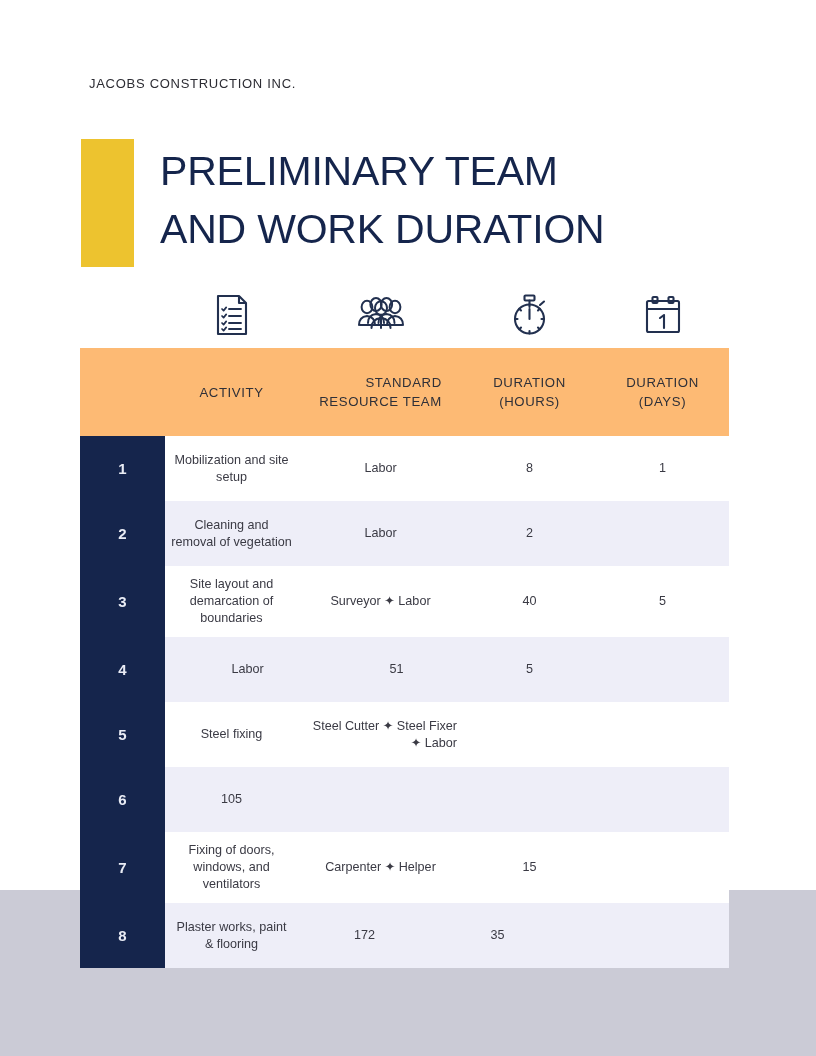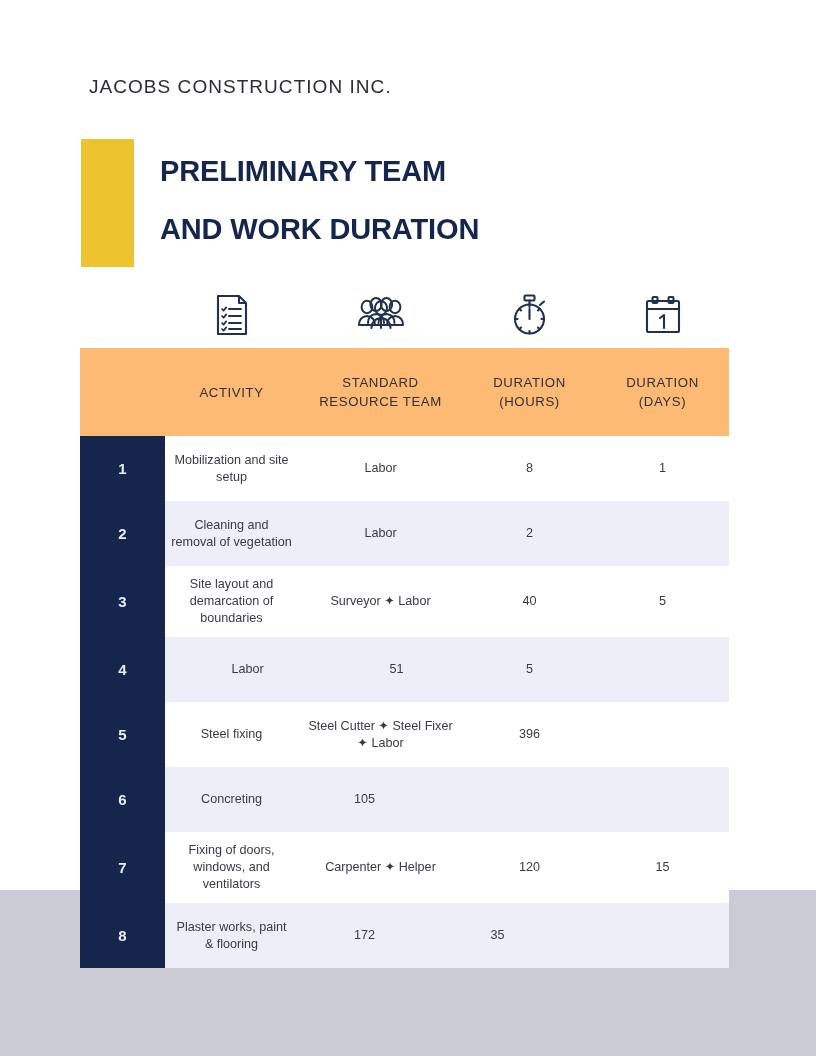--- a/index.html
+++ b/index.html
@@ -30,21 +30,21 @@
     position: absolute;
     inset: 0;
     z-index: 2;
   }
 
   
   .company {
     position: absolute;
     left: 89px;
     top: 76px;
-    font-size: 19px;
+    font-size: 13px;
     letter-spacing: 0.055em;
     color: #2c2c33;
     font-weight: 400;
     white-space: nowrap;
   }
 
   
   .title-bar {
     position: absolute;
     left: 81px;
@@ -52,22 +52,22 @@
     width: 53px;
     height: 128px;
     background: #edc32f;
   }
   .title {
     position: absolute;
     left: 160px;
     top: 142px;
     width: 560px;
     color: #15254c;
-    font-weight: bold;
-    font-size: 29px;
+    font-weight: normal;
+    font-size: 41px;
     line-height: 58px;
     letter-spacing: -0.005em;
   }
   .title .line { display: block; white-space: nowrap; }
 
   
   .icon-row {
     position: absolute;
     left: 80px;
     top: 286px;
@@ -129,21 +129,21 @@
     padding: 10px 6px;
   }
   .td.num {
     background: #15254c;
     color: #e9ecf5;
     font-weight: bold;
     font-size: 15px;
   }
   .c-num  { width: 85px;  flex: none; }
   .c-act  { width: 133px; flex: none; }
-  .c-team { width: 165px; flex: none; }
+  .c-team { width: 165px; flex: none; text-align: right; }
   .c-hrs  { width: 133px; flex: none; }
   .c-days { width: 133px; flex: none; }
 </style>
 </head>
 <body>
 
 <div class="gray-band"></div>
 
 <div class="page">
 
@@ -278,33 +278,30 @@
         <div class="trow alt">
           <div class="td c-num num">4</div>
           <div class="td c-team">Labor</div>
           <div class="td c-hrs">51</div>
           <div class="td c-days">5</div>
         </div>
         <div class="trow">
           <div class="td c-num num">5</div>
           <div class="td c-act">Steel fixing</div>
           <div class="td c-team">Steel Cutter ✦ Steel Fixer ✦ Labor</div>
-          <div class="td c-hrs">396</div>
         </div>
         <div class="trow alt">
           <div class="td c-num num">6</div>
-          <div class="td c-act">Concreting</div>
           <div class="td c-hrs">105</div>
           <div class="td c-days"></div>
         </div>
         <div class="trow">
           <div class="td c-num num">7</div>
           <div class="td c-act">Fixing of doors, windows, and ventilators</div>
           <div class="td c-team">Carpenter ✦ Helper</div>
-          <div class="td c-hrs">120</div>
           <div class="td c-days">15</div>
         </div>
         <div class="trow alt">
           <div class="td c-num num">8</div>
           <div class="td c-act">Plaster works, paint &amp; flooring</div>
           <div class="td c-hrs">172</div>
           <div class="td c-days">35</div>
         </div>
       </div>
   </div>

